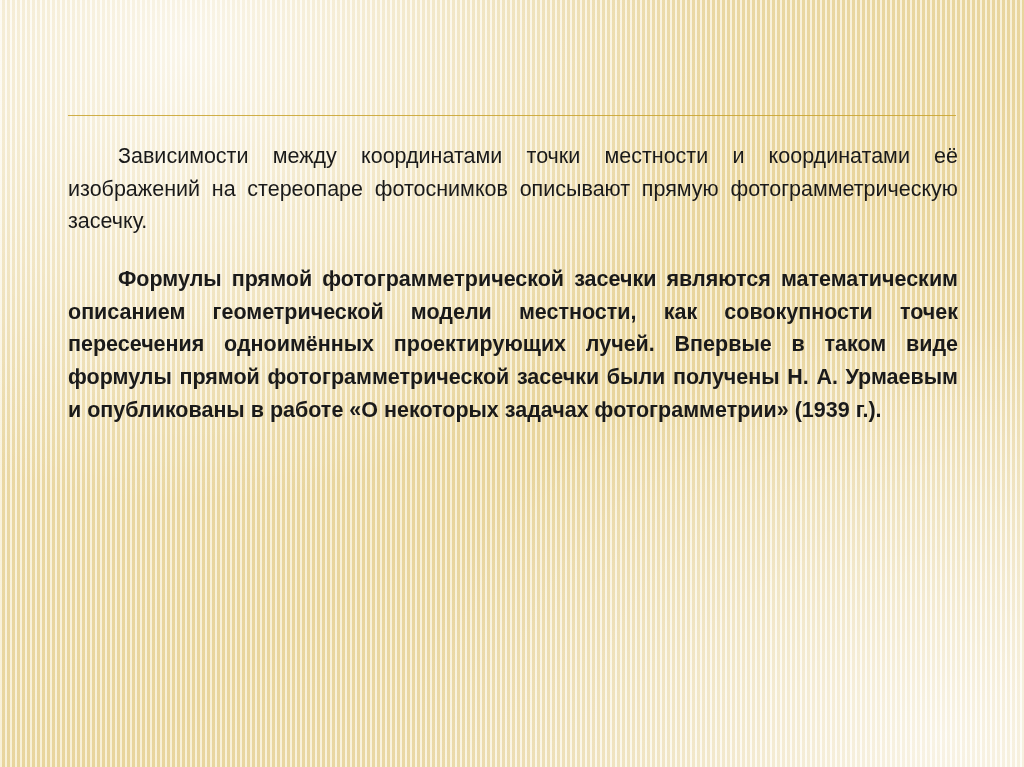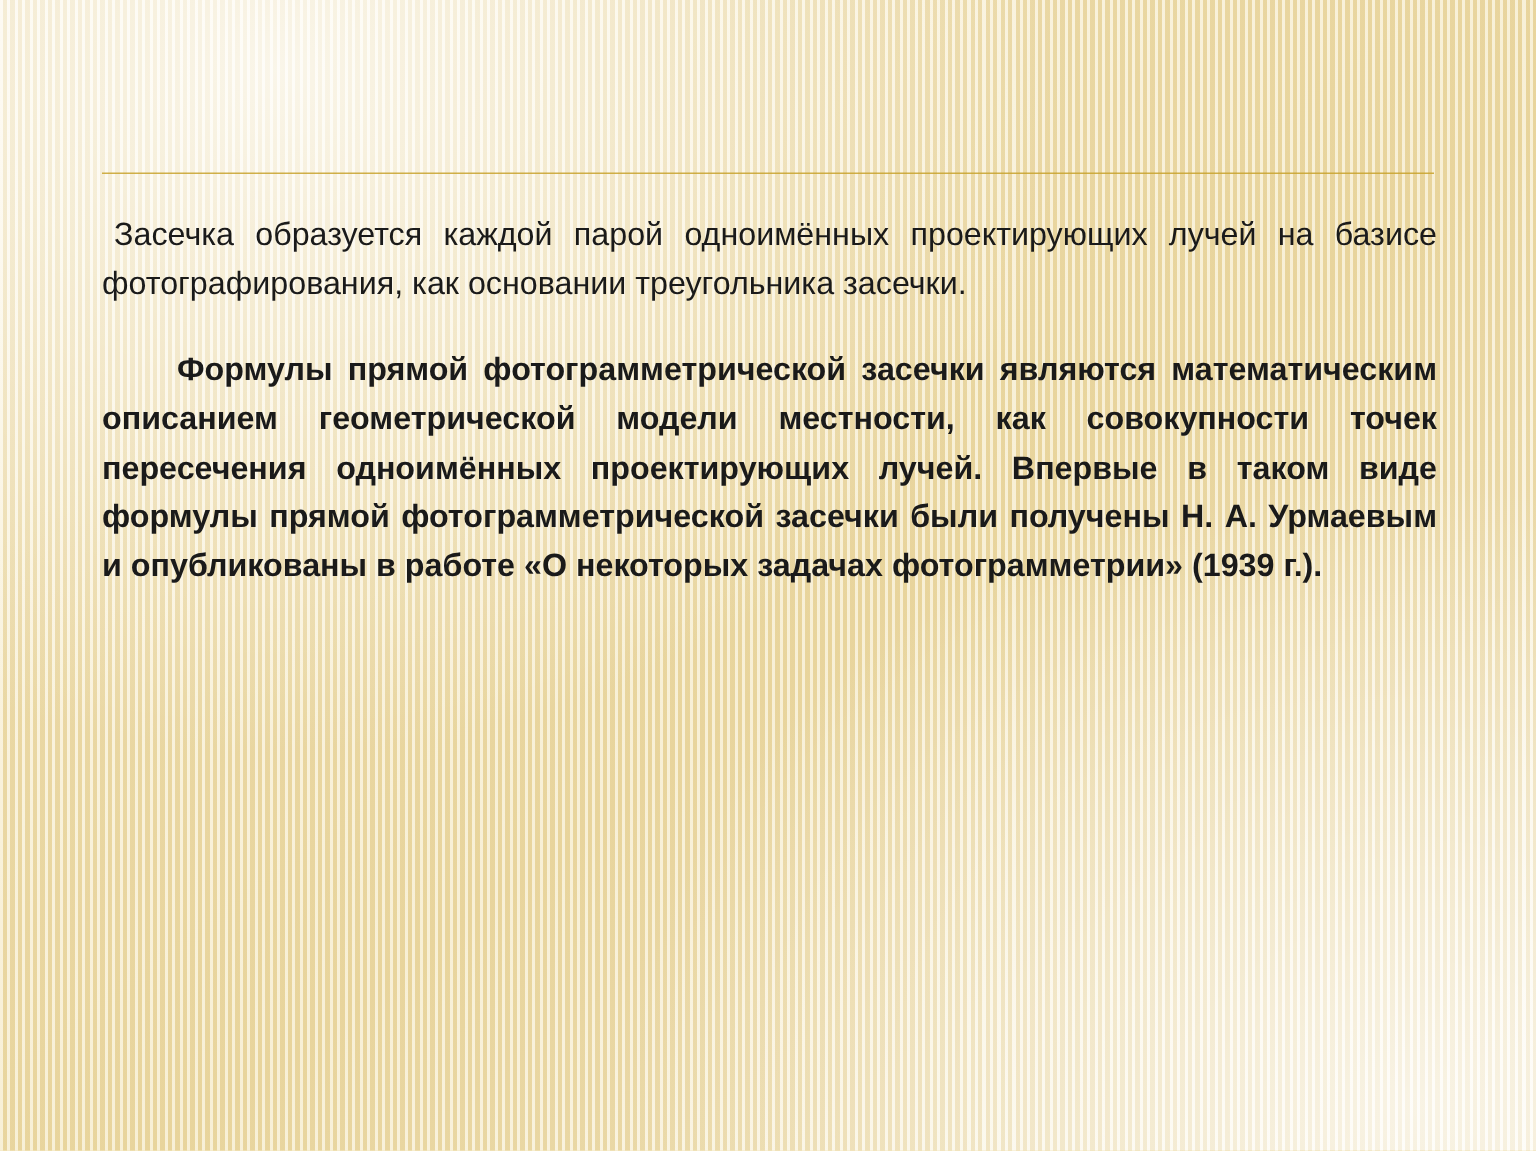--- a/index.html
+++ b/index.html
@@ -91,17 +91,17 @@
   }
 </style>
 </head>
 <body>
 
 <div class="slide">
 
   <div class="top-rule"></div>
 
   <div class="body-text">
-    <p class="para indent-small">Засечка образуется каждой парой одноимённых проектирующих лучей на базисе фотографирования, как основании треугольника засечки.</p>
+    <p class="para indent">Зависимости между координатами точки местности и координатами её изображений на стереопаре фотоснимков описывают прямую фотограмметрическую засечку.</p>
     <p class="para indent">Формулы прямой фотограмметрической засечки являются математическим описанием геометрической модели местности, как совокупности точек пересечения одноимённых проектирующих лучей. Впервые в таком виде формулы прямой фотограмметрической засечки были получены Н. А. Урмаевым и опубликованы в работе «О некоторых задачах фотограмметрии» (1939 г.).</p>
   </div>
 
 </div>
 
 </body></html>

